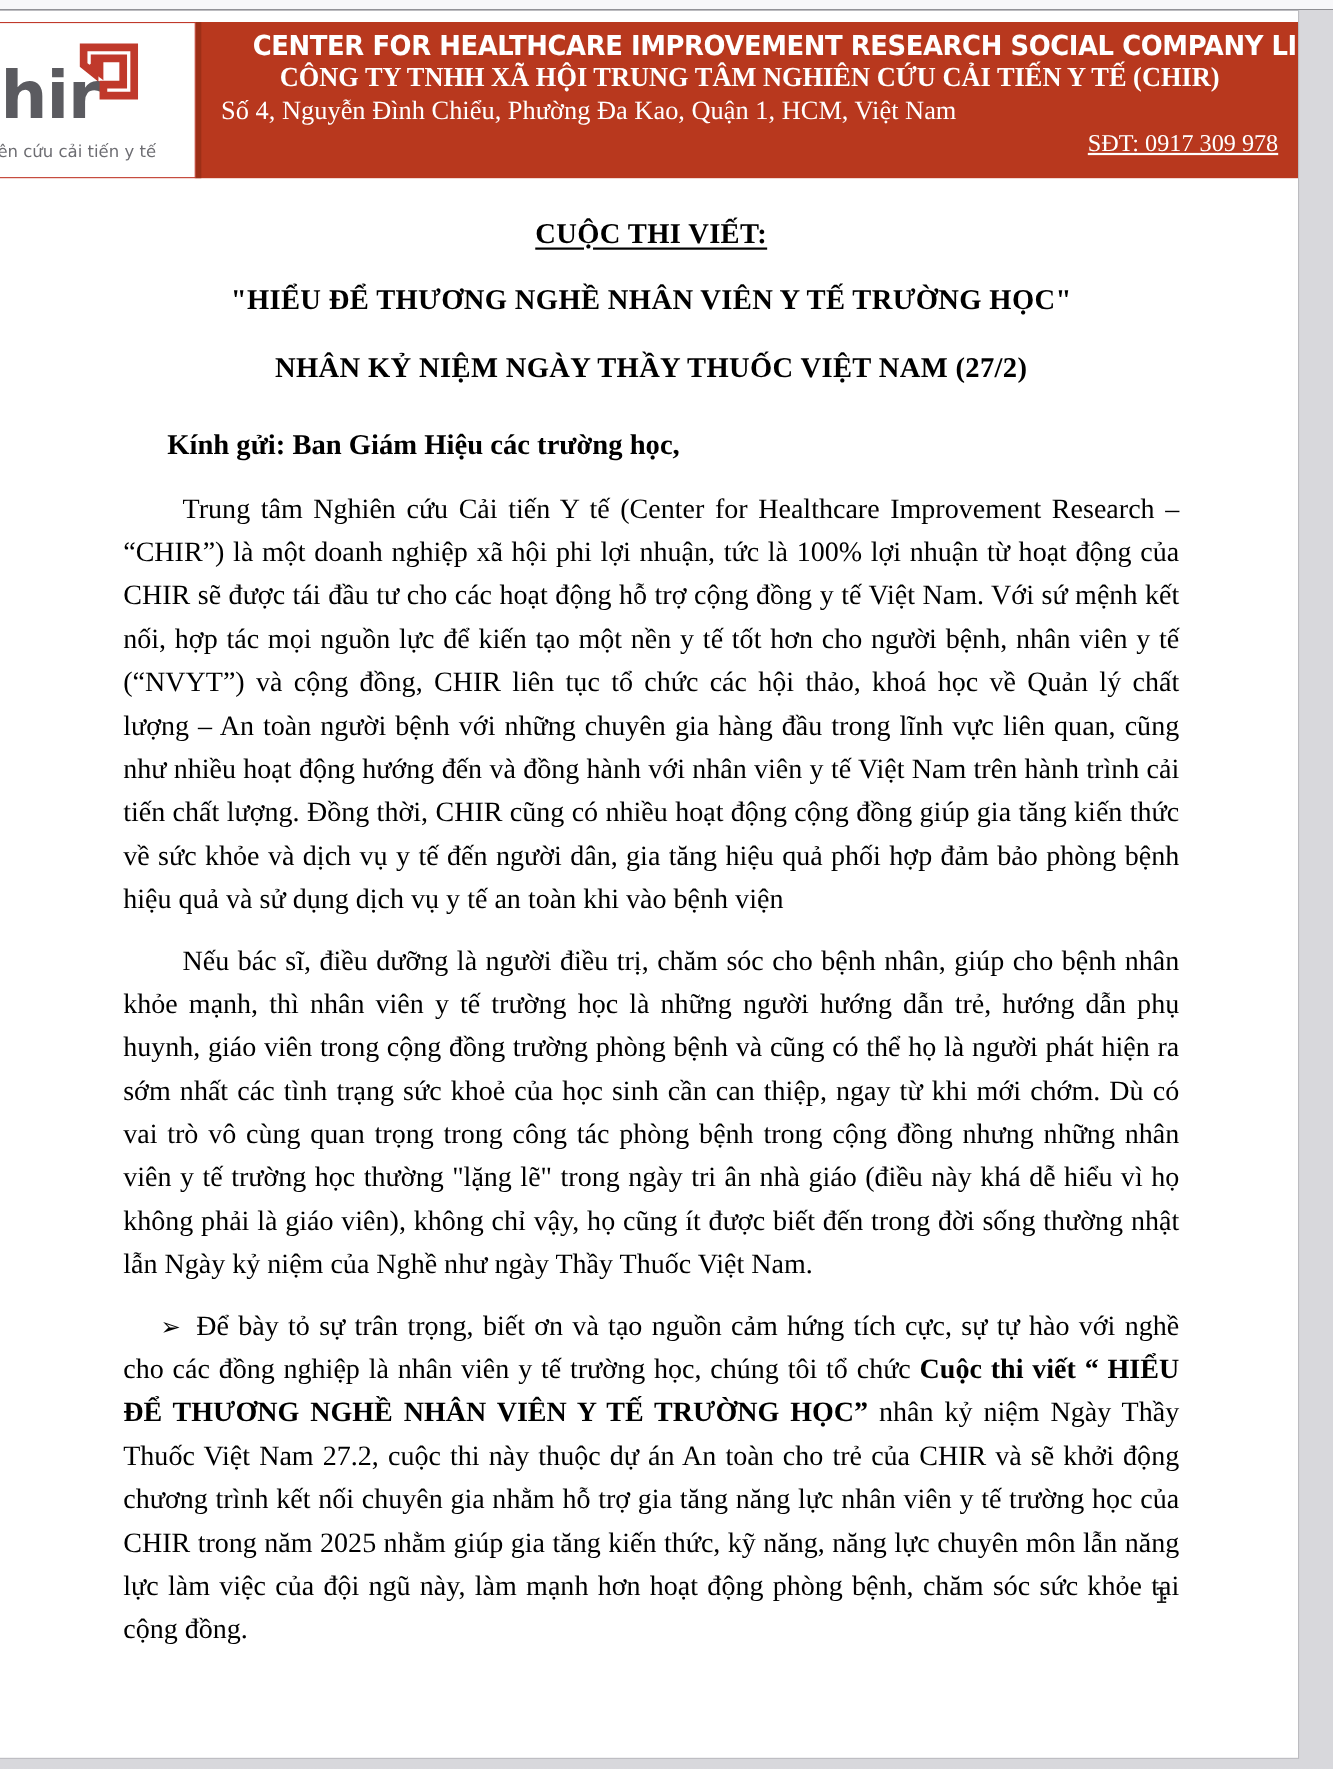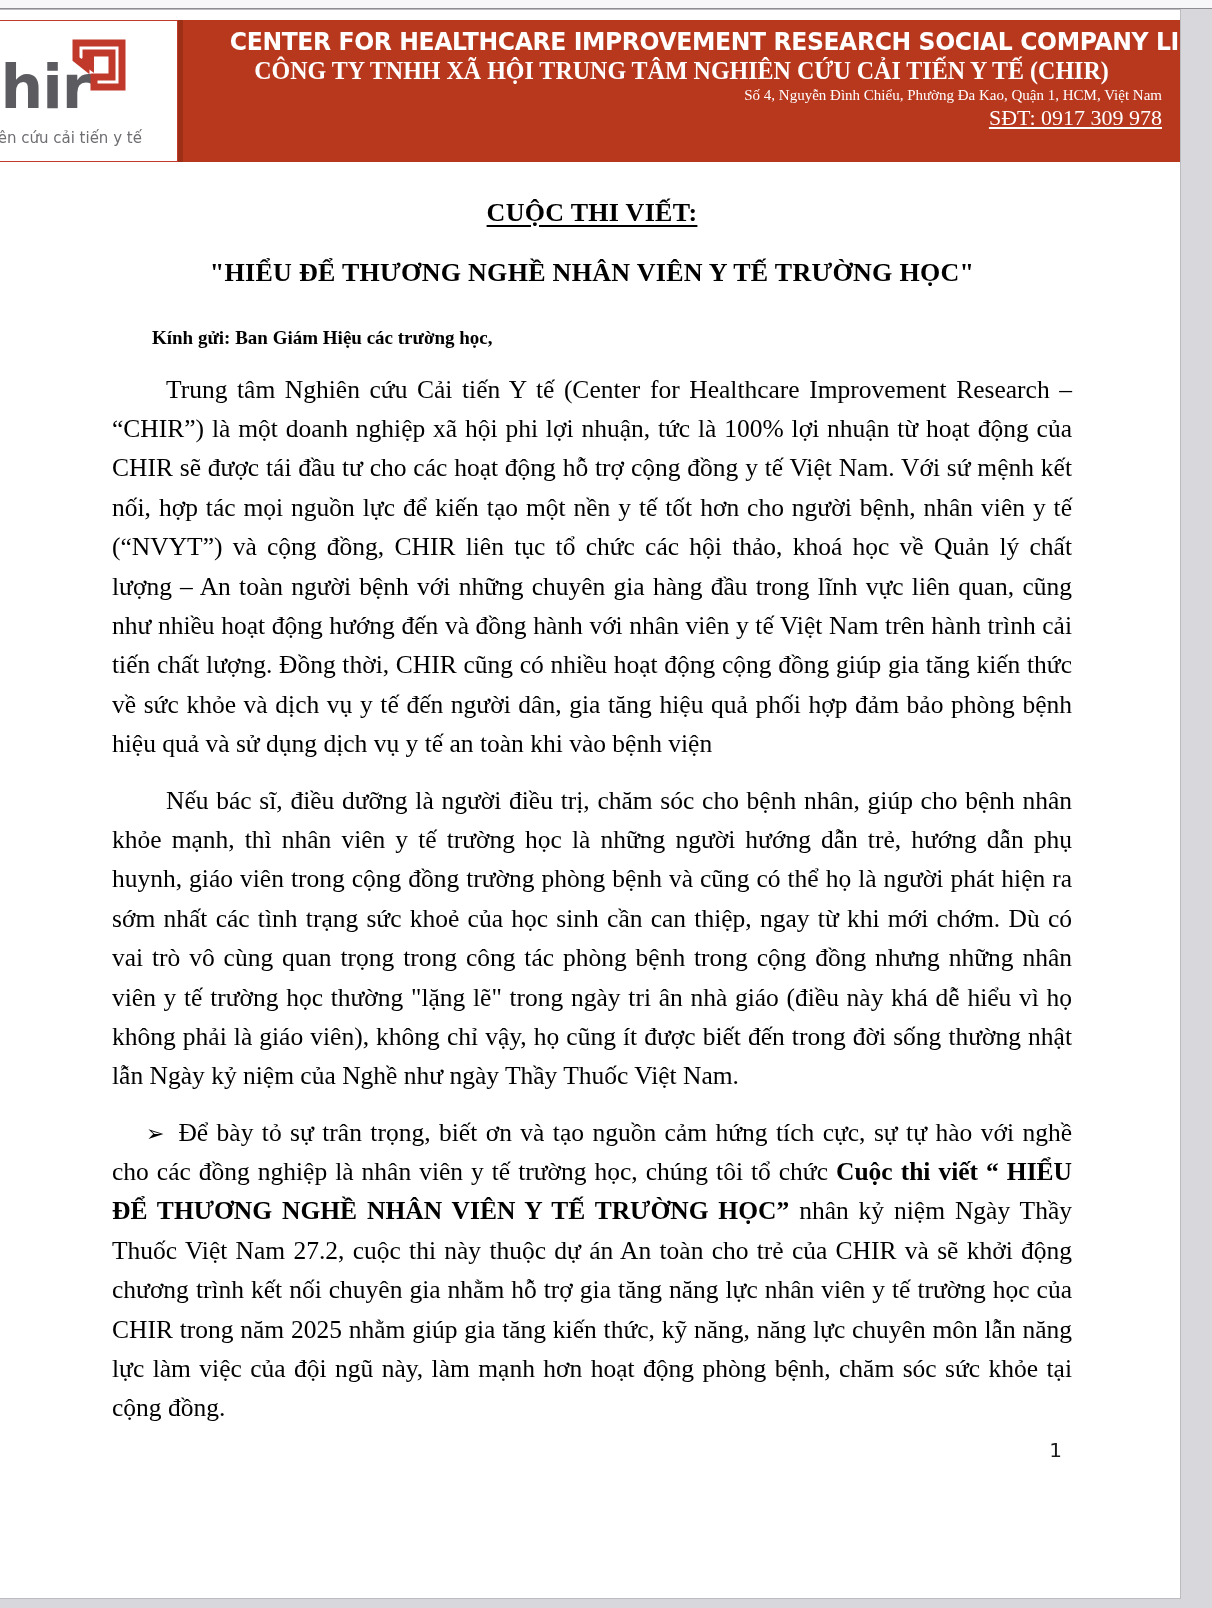--- a/index.html
+++ b/index.html
@@ -103,22 +103,22 @@
     font-weight: bold;
     font-size: 25px;
     text-align: center;
     line-height: 1.18;
     transform: scaleX(0.96);
     transform-origin: center;
     white-space: nowrap;
   }
   .banner .ln-addr {
     font-family: "Liberation Serif", serif;
-    font-size: 15px;
-    text-align: right;
+    font-size: 24px;
+    text-align: left;
     line-height: 1.26;
     white-space: nowrap;
   }
   .banner .ln-phone {
     font-family: "Liberation Serif", serif;
     font-size: 22px;
     text-align: right;
     line-height: 1.26;
     white-space: nowrap;
     text-decoration: underline;
@@ -147,21 +147,21 @@
     font-size: 26px;
   }
   .t3 {
     margin-top: 22px;
     font-size: 26px;
   }
   .salutation {
     margin-top: 30px;
     margin-left: 40px;
     font-weight: bold;
-    font-size: 19px;
+    font-size: 26px;
   }
   p.para {
     margin: 17px 0 0 0;
     text-align: justify;
     text-justify: inter-word;
     text-indent: 54px;
     hyphens: none;
   }
   p.para.bullet {
     text-indent: 0;
@@ -207,20 +207,21 @@
         <div class="ln-addr">Số 4, Nguyễn Đình Chiểu, Phường Đa Kao, Quận 1, HCM, Việt Nam</div>
         <div class="ln-phone">SĐT: 0917 309 978</div>
       </div>
 
     </div>
 
     <div class="doc-body">
 
       <div class="title-line t1">CUỘC THI VIẾT:</div>
       <div class="title-line t2">"HIỂU ĐỂ THƯƠNG NGHỀ NHÂN VIÊN Y TẾ TRƯỜNG HỌC"</div>
+      <div class="title-line t3">NHÂN KỶ NIỆM NGÀY THẦY THUỐC VIỆT NAM (27/2)</div>
 
       <div class="salutation">Kính gửi: Ban Giám Hiệu các trường học,</div>
 
       <p class="para">Trung tâm Nghiên cứu Cải tiến Y tế (Center for Healthcare Improvement Research – “CHIR”) là một doanh nghiệp xã hội phi lợi nhuận, tức là 100% lợi nhuận từ hoạt động của CHIR sẽ được tái đầu tư cho các hoạt động hỗ trợ cộng đồng y tế Việt Nam. Với sứ mệnh kết nối, hợp tác mọi nguồn lực để kiến tạo một nền y tế tốt hơn cho người bệnh, nhân viên y tế (“NVYT”) và cộng đồng, CHIR liên tục tổ chức các hội thảo, khoá học về Quản lý chất lượng – An toàn người bệnh với những chuyên gia hàng đầu trong lĩnh vực liên quan, cũng như nhiều hoạt động hướng đến và đồng hành với nhân viên y tế Việt Nam trên hành trình cải tiến chất lượng. Đồng thời, CHIR cũng có nhiều hoạt động cộng đồng giúp gia tăng kiến thức về sức khỏe và dịch vụ y tế đến người dân, gia tăng hiệu quả phối hợp đảm bảo phòng bệnh hiệu quả và sử dụng dịch vụ y tế an toàn khi vào bệnh viện</p>
 
       <p class="para">Nếu bác sĩ, điều dưỡng là người điều trị, chăm sóc cho bệnh nhân, giúp cho bệnh nhân khỏe mạnh, thì nhân viên y tế trường học là những người hướng dẫn trẻ, hướng dẫn phụ huynh, giáo viên trong cộng đồng trường phòng bệnh và cũng có thể họ là người phát hiện ra sớm nhất các tình trạng sức khoẻ của học sinh cần can thiệp, ngay từ khi mới chớm. Dù có vai trò vô cùng quan trọng trong công tác phòng bệnh trong cộng đồng nhưng những nhân viên y tế trường học thường "lặng lẽ" trong ngày tri ân nhà giáo (điều này khá dễ hiểu vì họ không phải là giáo viên), không chỉ vậy, họ cũng ít được biết đến trong đời sống thường nhật lẫn Ngày kỷ niệm của Nghề như ngày Thầy Thuốc Việt Nam.</p>
 
       <p class="para bullet"><span class="arrow">➢</span><span>Để bày tỏ sự trân trọng, biết ơn và tạo nguồn cảm hứng tích cực, sự tự hào với nghề cho các đồng nghiệp là nhân viên y tế trường học, chúng tôi tổ chức </span><b>Cuộc thi viết “ HIỂU ĐỂ THƯƠNG NGHỀ NHÂN VIÊN Y TẾ TRƯỜNG HỌC”</b><span> nhân kỷ niệm Ngày Thầy Thuốc Việt Nam 27.2, cuộc thi này thuộc dự án An toàn cho trẻ của CHIR và sẽ khởi động chương trình kết nối chuyên gia nhằm hỗ trợ gia tăng năng lực nhân viên y tế trường học của CHIR trong năm 2025 nhằm giúp gia tăng kiến thức, kỹ năng, năng lực chuyên môn lẫn năng lực làm việc của đội ngũ này, làm mạnh hơn hoạt động phòng bệnh, chăm sóc sức khỏe tại cộng đồng.</span></p>
 
     </div>

